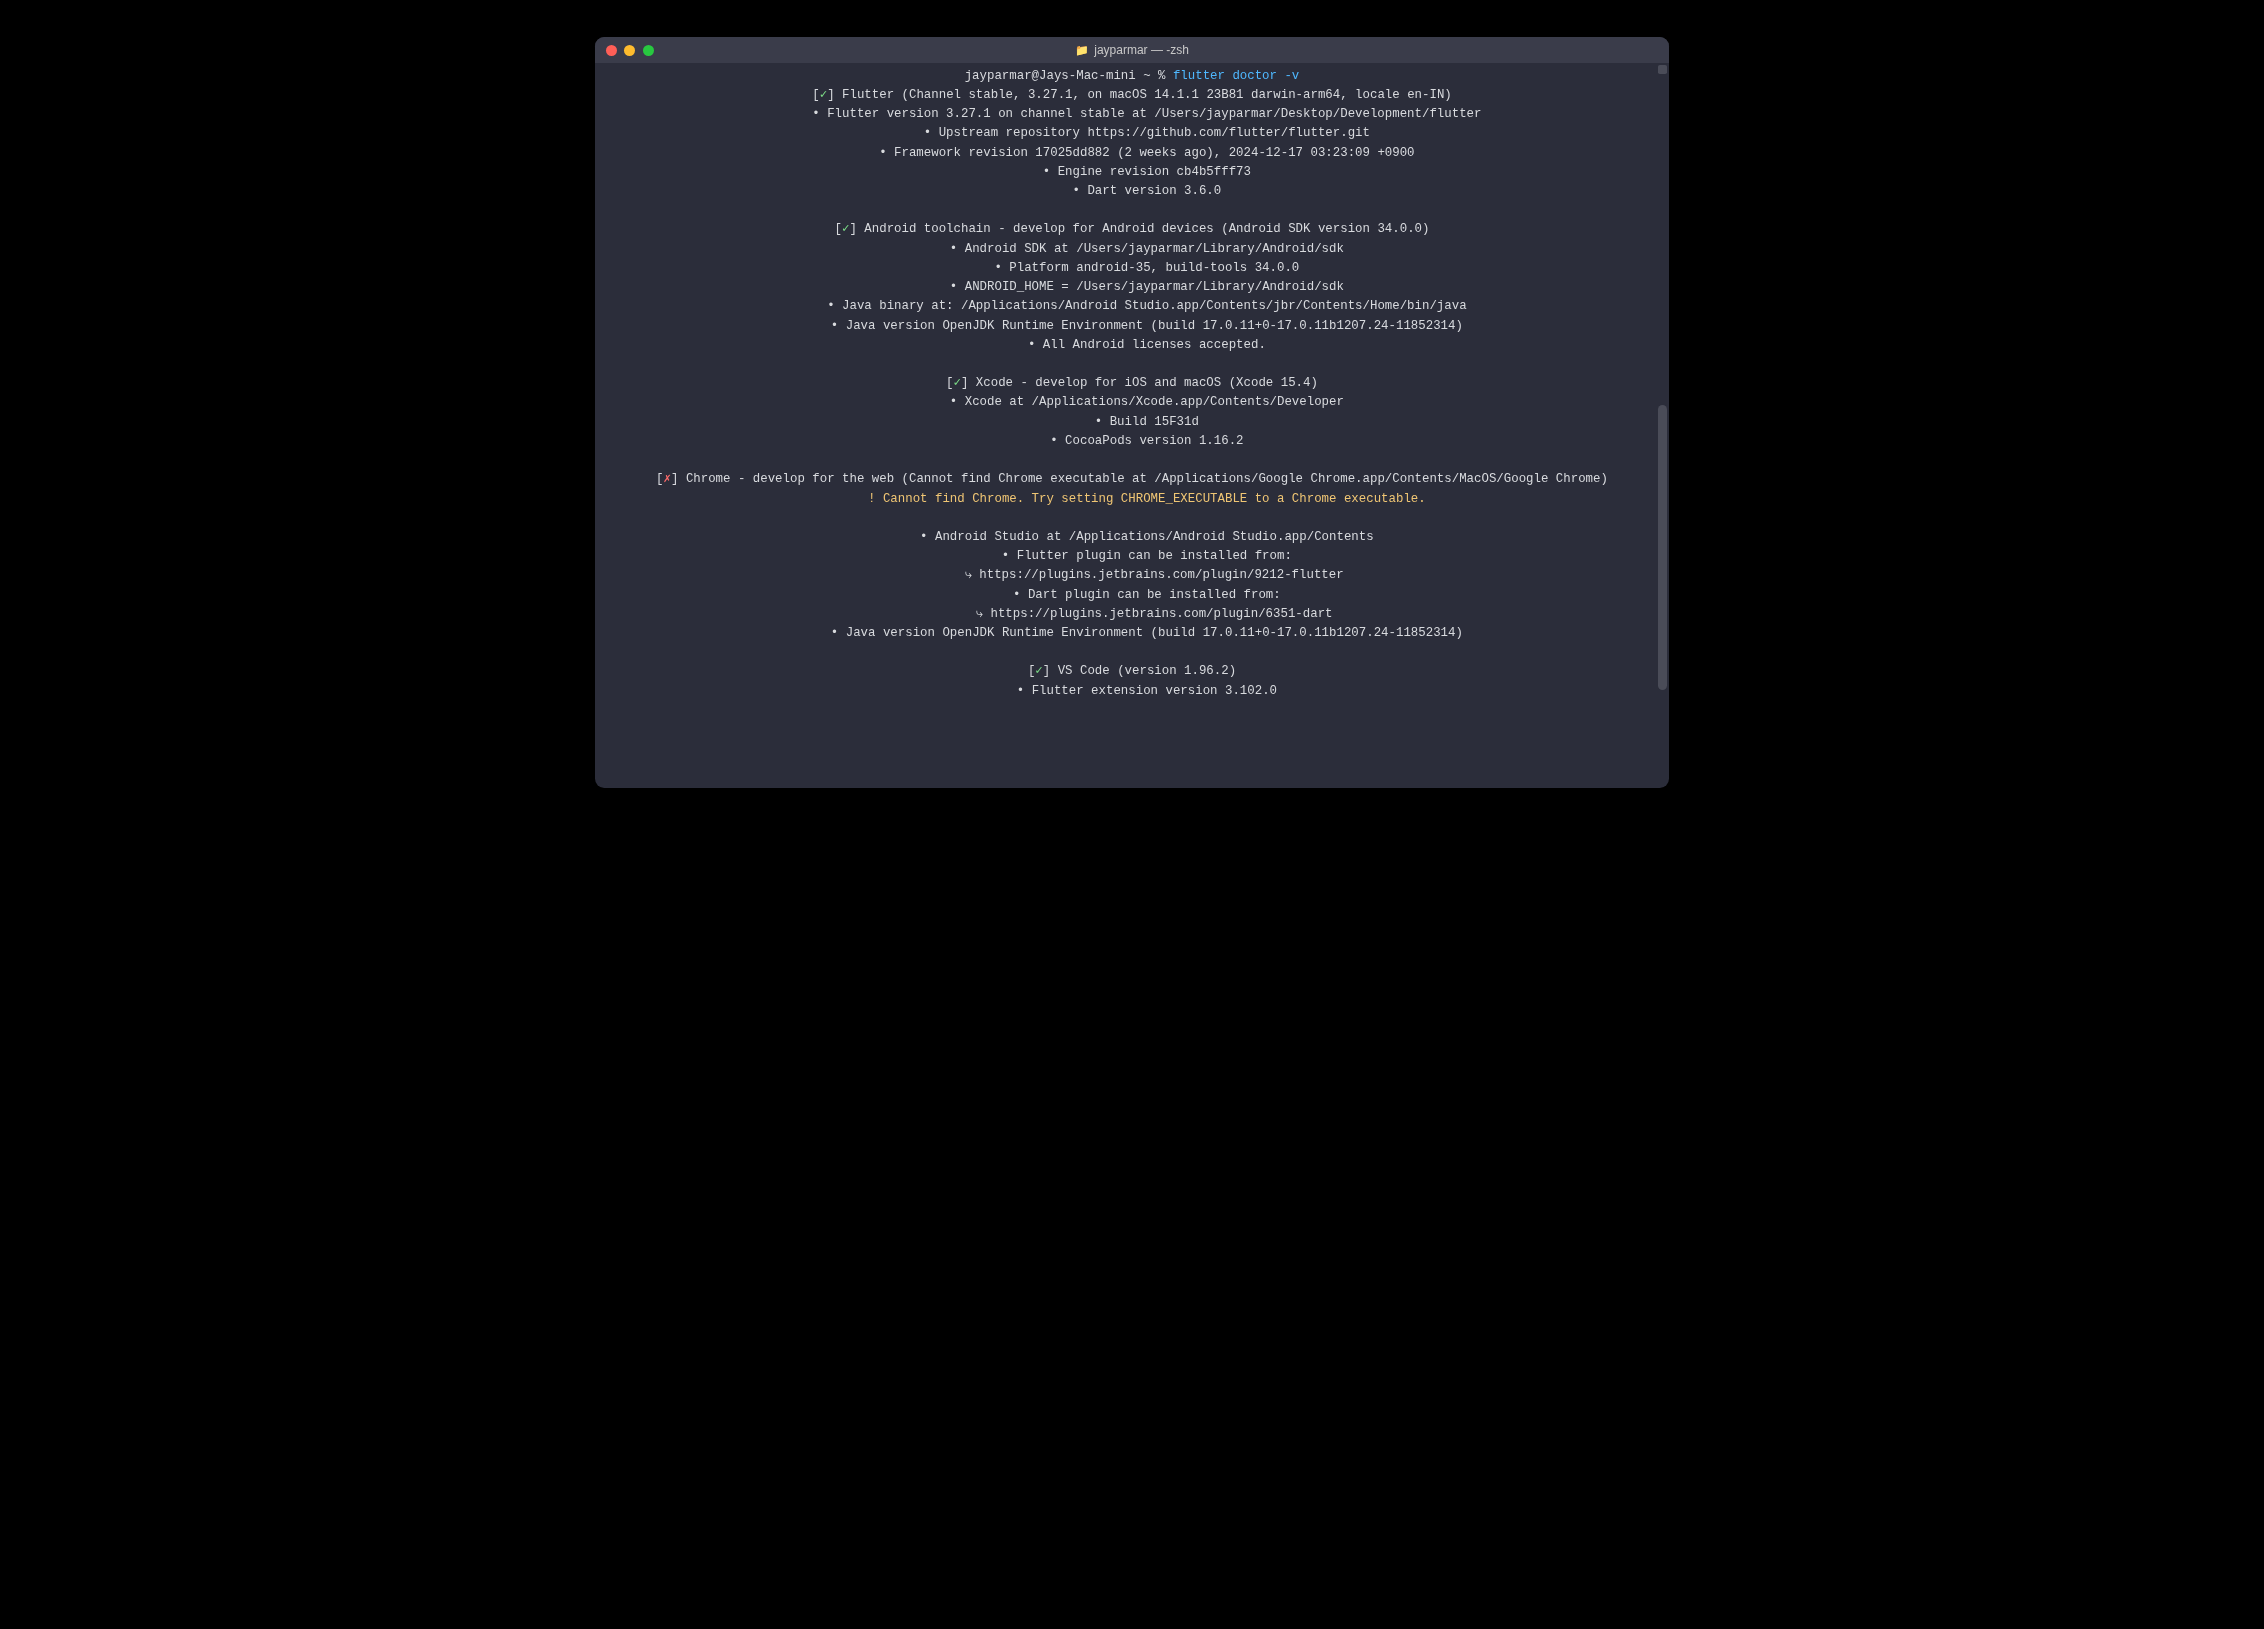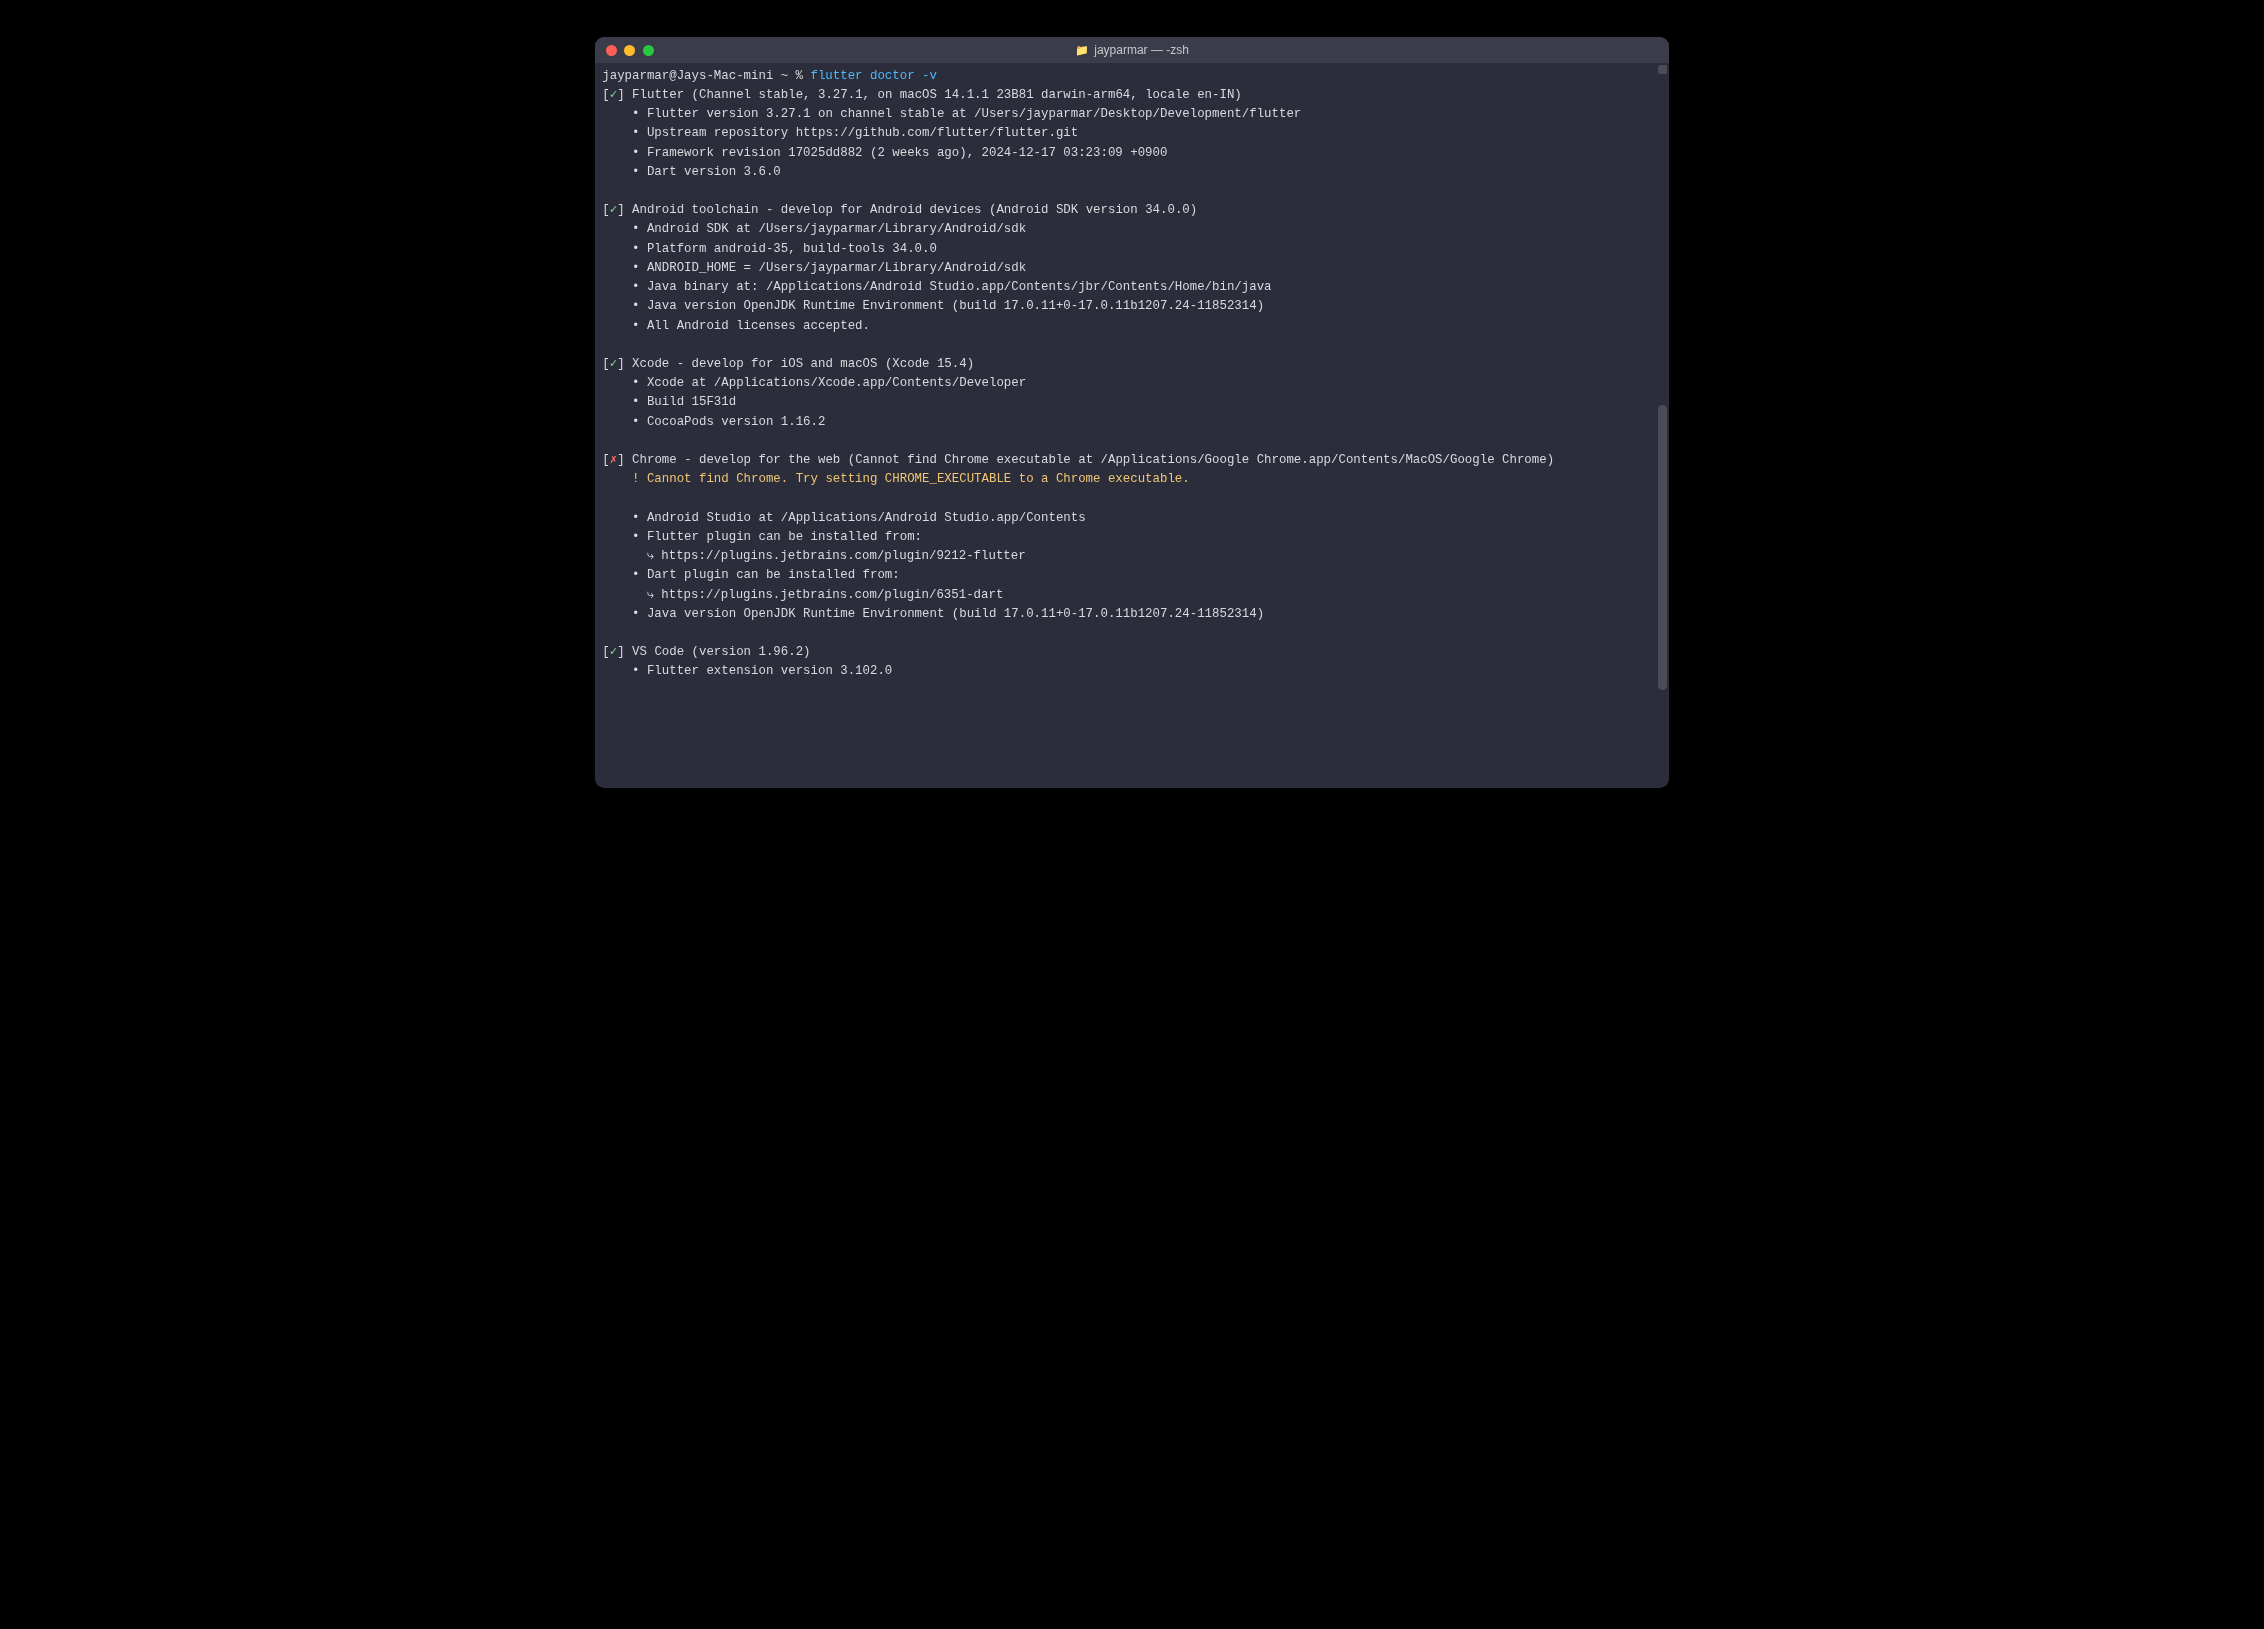--- a/index.html
+++ b/index.html
@@ -89,20 +89,21 @@
       position: absolute;
       top: 340px;
       right: 0;
       width: 9.2px;
       height: 285px;
       background: #4a4c58;
       border-radius: 4.6px;
     }
     .line {
       white-space: pre;
+      text-align: center;
     }
     .prompt-user { color: #d8dade; }
     .prompt-cmd { color: #4fb8ff; }
     .check { color: #7ee089; }
     .cross { color: #ff6b6b; }
     .bracket { color: #d8dade; }
     .bullet { color: #d8dade; }
     .warn { color: #f0c674; }
     .subline { padding-left: 0; }
   </style>
@@ -124,20 +125,21 @@
   <div class="terminal-body" id="terminal-body">
     <div class="scrollbar-track">
       <div class="scrollbar-top"></div>
       <div class="scrollbar-thumb"></div>
     </div>
   <div class="line"><span class="prompt-user">jayparmar@Jays-Mac-mini ~ % </span><span class="prompt-cmd">flutter doctor -v</span></div>
       <div class="line"><span class="bracket">[</span><span class="check">✓</span><span class="bracket">] </span><span>Flutter (Channel stable, 3.27.1, on macOS 14.1.1 23B81 darwin-arm64, locale en-IN)</span></div>
       <div class="line subline"><span class="bullet">    • </span><span>Flutter version 3.27.1 on channel stable at /Users/jayparmar/Desktop/Development/flutter</span></div>
       <div class="line subline"><span class="bullet">    • </span><span>Upstream repository https://github.com/flutter/flutter.git</span></div>
       <div class="line subline"><span class="bullet">    • </span><span>Framework revision 17025dd882 (2 weeks ago), 2024-12-17 03:23:09 +0900</span></div>
+      <div class="line subline"><span class="bullet">    • </span><span>Engine revision cb4b5fff73</span></div>
       <div class="line subline"><span class="bullet">    • </span><span>Dart version 3.6.0</span></div>
       <div class="line"> </div>
       <div class="line"><span class="bracket">[</span><span class="check">✓</span><span class="bracket">] </span><span>Android toolchain - develop for Android devices (Android SDK version 34.0.0)</span></div>
       <div class="line subline"><span class="bullet">    • </span><span>Android SDK at /Users/jayparmar/Library/Android/sdk</span></div>
       <div class="line subline"><span class="bullet">    • </span><span>Platform android-35, build-tools 34.0.0</span></div>
       <div class="line subline"><span class="bullet">    • </span><span>ANDROID_HOME = /Users/jayparmar/Library/Android/sdk</span></div>
       <div class="line subline"><span class="bullet">    • </span><span>Java binary at: /Applications/Android Studio.app/Contents/jbr/Contents/Home/bin/java</span></div>
       <div class="line subline"><span class="bullet">    • </span><span>Java version OpenJDK Runtime Environment (build 17.0.11+0-17.0.11b1207.24-11852314)</span></div>
       <div class="line subline"><span class="bullet">    • </span><span>All Android licenses accepted.</span></div>
       <div class="line"> </div>

